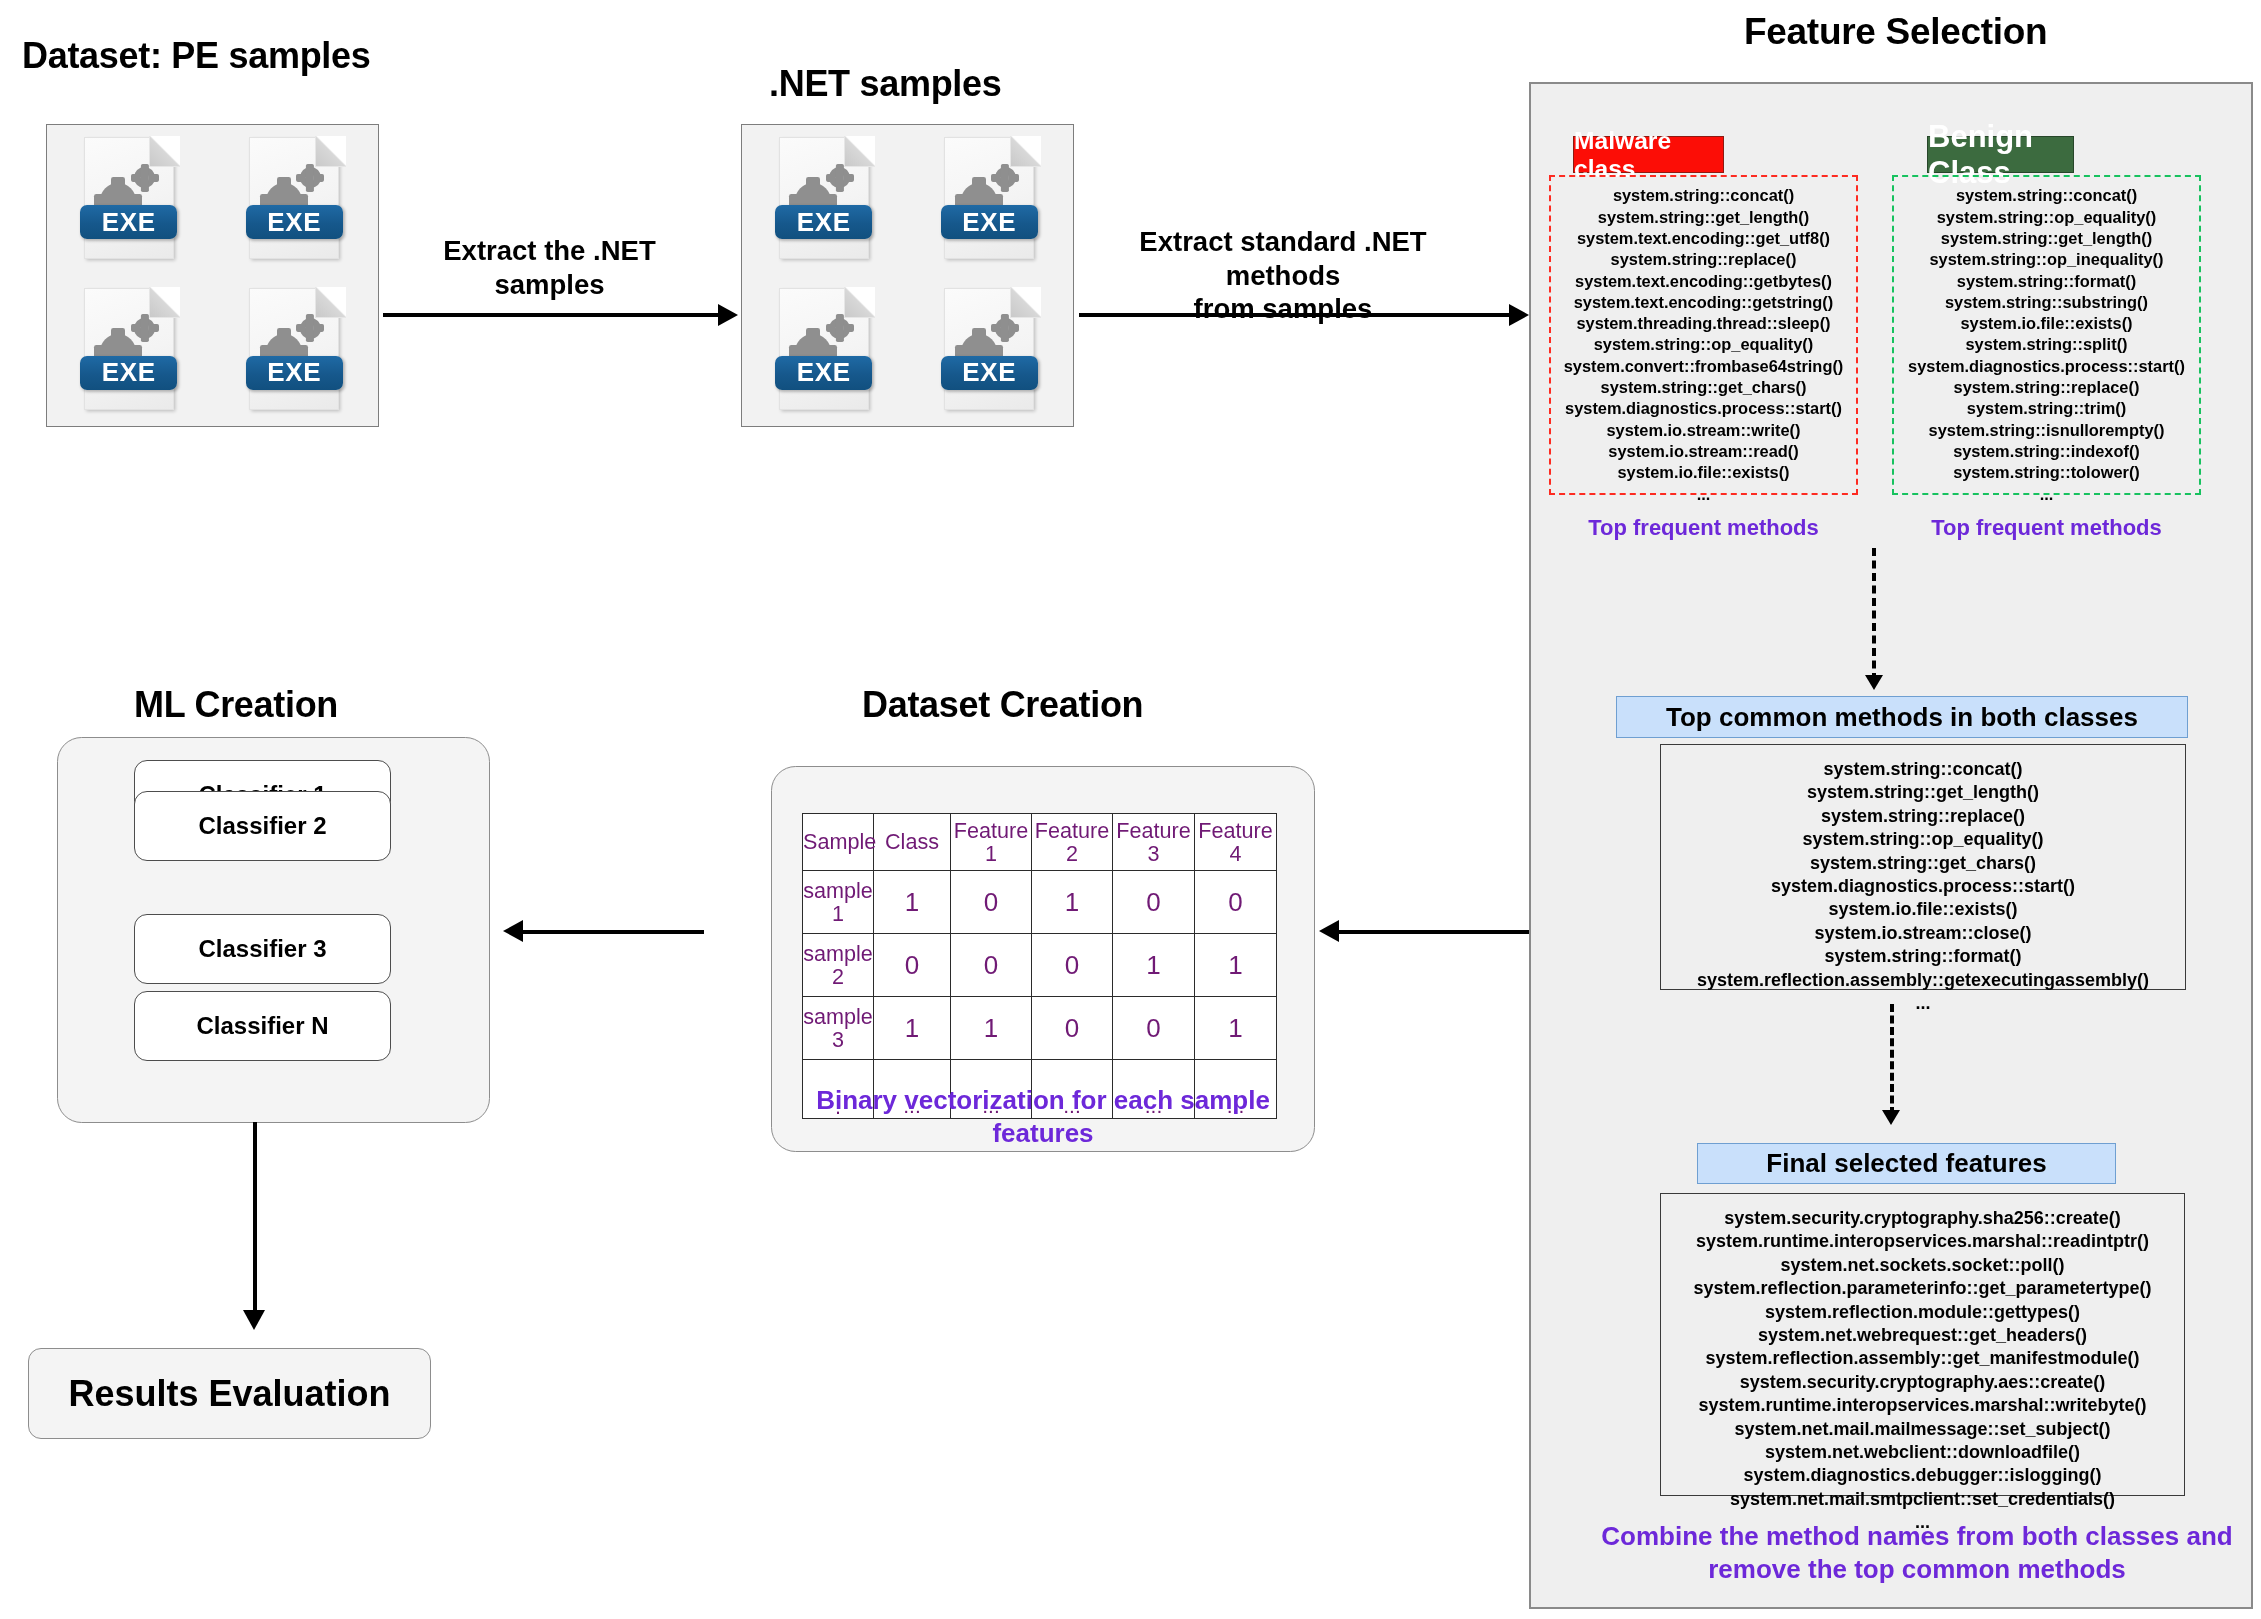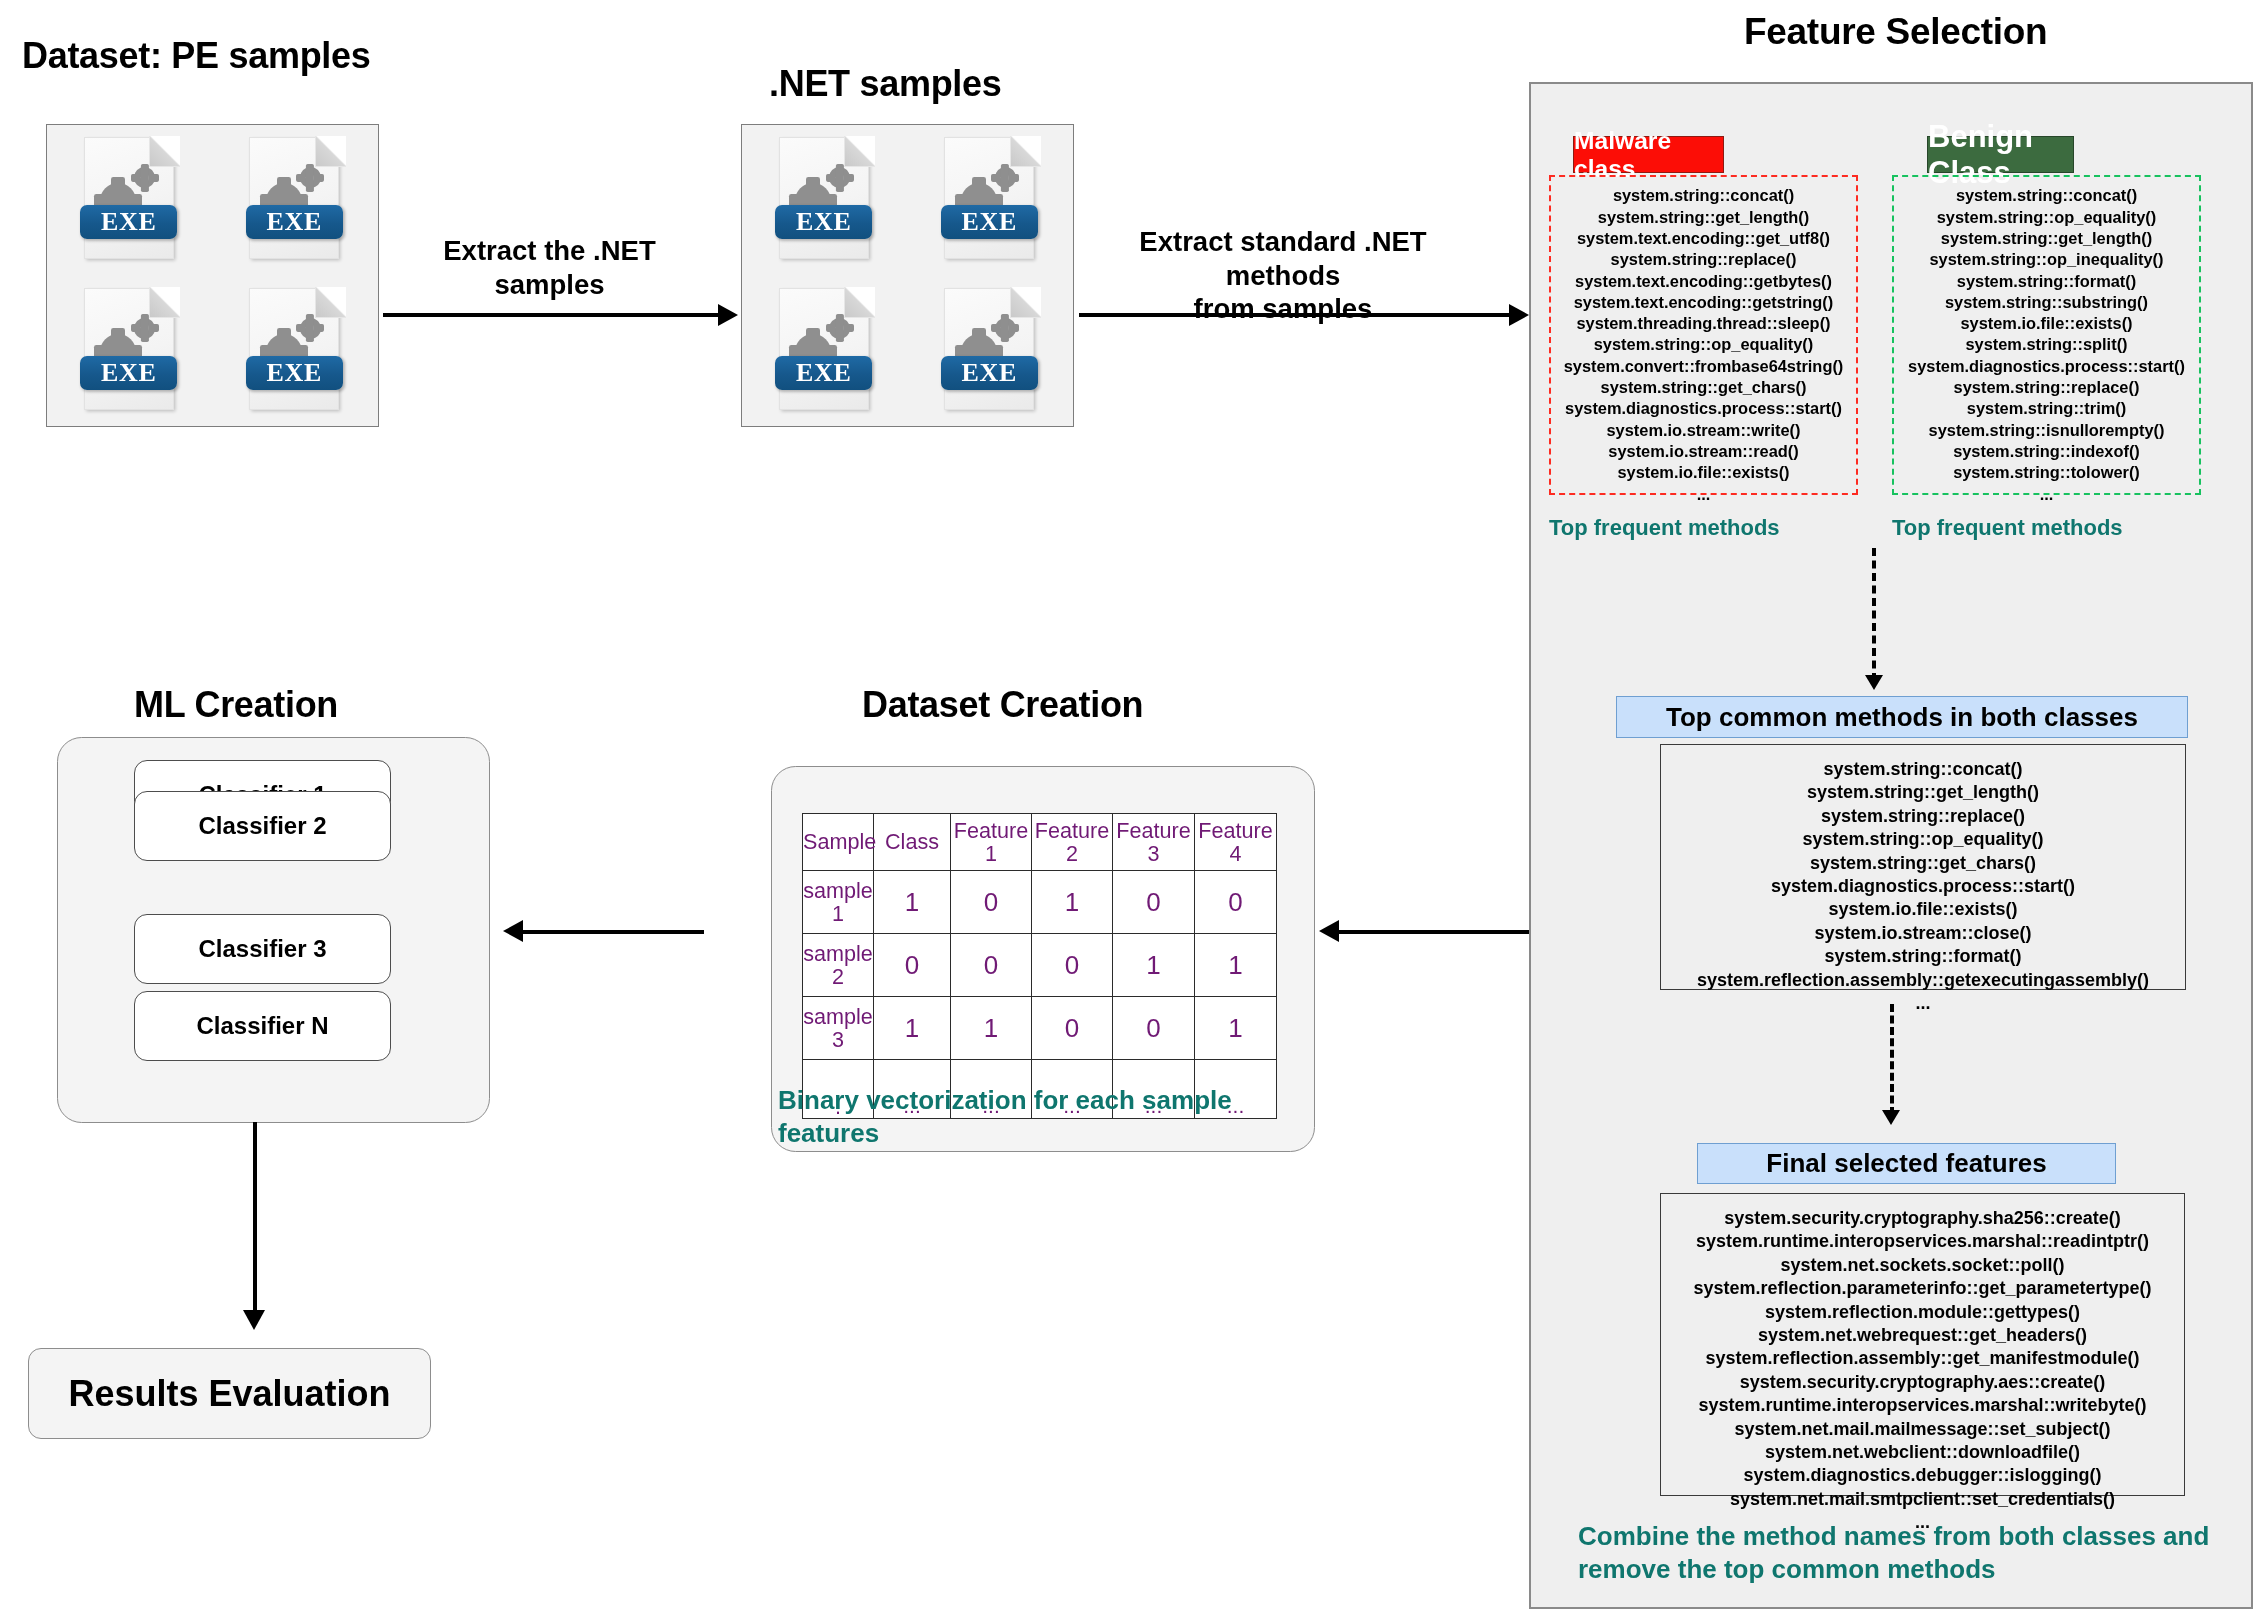--- a/index.html
+++ b/index.html
@@ -14,21 +14,21 @@
   .section-title{
     font-weight:bold;color:#000;letter-spacing:-0.3px;white-space:nowrap;
   }
 
   
   .sample-box{
     background:#f2f2f2;border:1.8px solid #7d7d7d;
     display:grid;grid-template-columns:1fr 1fr;grid-template-rows:1fr 1fr;
     place-items:center;box-sizing:border-box;
   }
-  .exe-icon{position:relative;width:99px;height:126px;font-family:Liberation Serif, serif;}
+  .exe-icon{position:relative;width:99px;height:126px;}
   .exe-page{
     position:absolute;left:3.5px;top:0;width:88px;height:120px;
     background:linear-gradient(160deg,#fbfbfb 0%,#f4f4f4 55%,#eaeaea 100%);
     border:1.2px solid #e2e2e2;border-top-right-radius:0;
     box-shadow:1.8px 2.3px 3.5px rgba(0,0,0,0.22);
   }
   .exe-fold{
     position:absolute;right:-1.2px;top:-1.2px;width:30px;height:30px;
     background:linear-gradient(225deg,#ffffff 0%,#ffffff 48%,#d8d8d8 52%,#c9c9c9 100%);
     border-left:1.2px solid #e6e6e6;border-bottom:1.2px solid #e6e6e6;
@@ -103,21 +103,21 @@
   }
   .dash-red{border:2.3px dashed #fd2b21;}
   .dash-green{border:2.3px dashed #17c25f;}
   .solid-box{border:1.8px solid #3a3a3a;background:#efefef;}
   .blue-header{
     position:absolute;background:#c9e0fb;border:1.8px solid #6f9fd1;
     display:flex;align-items:center;justify-content:center;
     font-weight:bold;color:#000;box-sizing:border-box;
   }
   .caption{
-    position:absolute;font-weight:bold;color:#0f766e;
+    position:absolute;text-align:center;font-weight:bold;color:#6d28d9;
     line-height:1.25;white-space:pre-line;
   }
 
   
   .rounded-card{
     background:#f4f4f4;border:1.8px solid #8d8d8d;border-radius:24.6px;
     box-sizing:border-box;
   }
   table.ds{
     position:absolute;border-collapse:collapse;table-layout:fixed;

